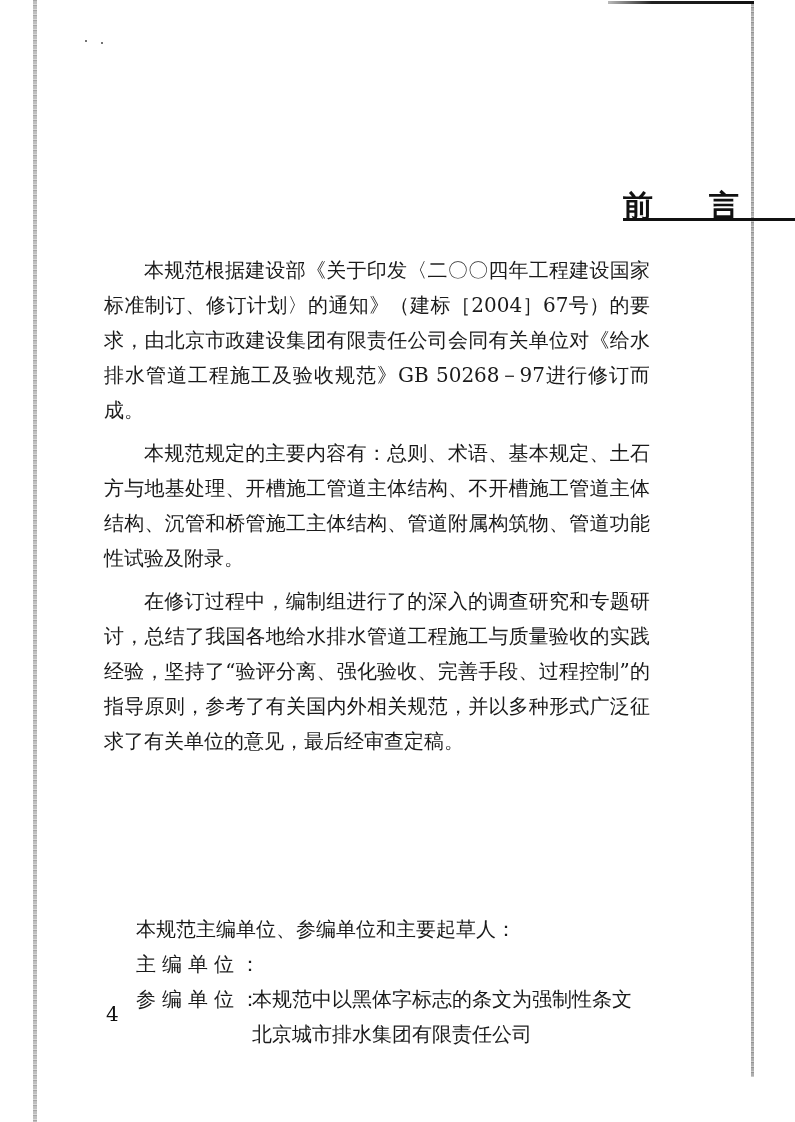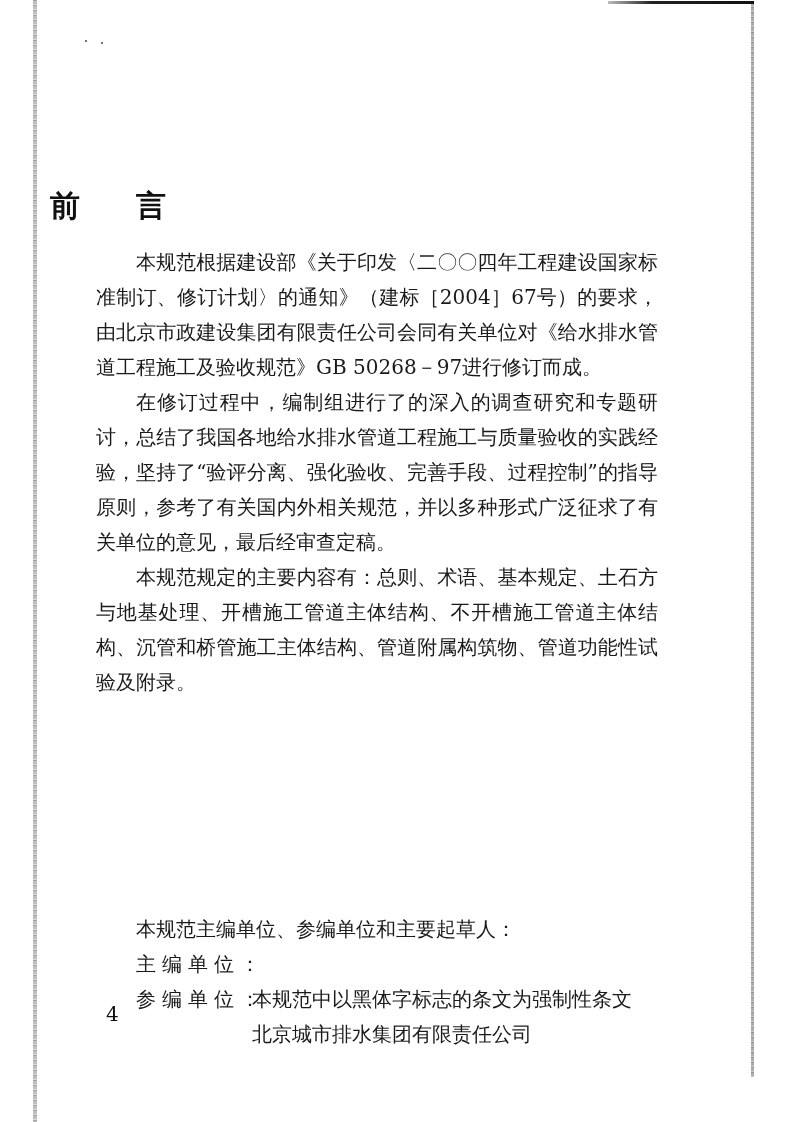--- a/index.html
+++ b/index.html
@@ -16,29 +16,30 @@
       position: absolute; left: 751px; top: 2px; width: 3px; height: 1075px;
       background: repeating-linear-gradient(180deg, #666 0px, #aaa 2px, #888 3px, #ccc 5px);
       opacity: 0.8;
     }
     .edge-top {
       position: absolute; left: 608px; top: 1px; width: 146px; height: 3px;
       background: linear-gradient(90deg, #bbb 0%, #222 30%, #111 100%);
     }
     .speck { position: absolute; width: 2px; height: 2px; background: #444; border-radius: 1px; }
     .title {
-      position: absolute; top: 166px; left: 0; width: 795px; text-align: left;
+      position: absolute; top: 166px; left: 0; width: 795px; text-align: right;
       font-size: 30px; font-weight: bold; letter-spacing: 56px; padding-left: 50px; box-sizing: border-box;
       color: #111;
+      text-decoration: underline;
     }
     .body-text {
       position: absolute; top: 245px; left: 96px; width: 562px;
       font-size: 20px; line-height: 35px; text-align: justify;
     }
-    .para { margin: 0; text-indent: 40px; }
+    .para { margin: 8px; text-indent: 40px; }
     .credits { position: absolute; top: 912px; left: 136px; font-size: 20px; line-height: 35px; }
     .credit-row { display: flex; }
     .credit-label { width: 116px; letter-spacing: 6px; white-space: nowrap; }
     .credit-sub { padding-left: 116px; }
     .page-number {
       position: absolute; top: 1002px; left: 106px; font-size: 20px; color: #111;
     }
   </style>
 </head>
 <body>
@@ -46,22 +47,22 @@
 <div class="edge-left"></div>
 <div class="edge-right"></div>
 <div class="edge-top"></div>
 <div class="speck" style="left:85px;top:40px;"></div>
 <div class="speck" style="left:101px;top:42px;"></div>
 
 <h1 class="title">前言</h1>
 
 <div class="body-text">
   <p class="para">本规范根据建设部《关于印发〈二〇〇四年工程建设国家标准制订、修订计划〉的通知》（建标［2004］67号）的要求，由北京市政建设集团有限责任公司会同有关单位对《给水排水管道工程施工及验收规范》GB 50268－97进行修订而成。</p>
+  <p class="para">本规范规定的主要内容有：总则、术语、基本规定、土石方与地基处理、开槽施工管道主体结构、不开槽施工管道主体结构、沉管和桥管施工主体结构、管道附属构筑物、管道功能性试验及附录。</p>
   <p class="para">在修订过程中，编制组进行了的深入的调查研究和专题研讨，总结了我国各地给水排水管道工程施工与质量验收的实践经验，坚持了“验评分离、强化验收、完善手段、过程控制”的指导原则，参考了有关国内外相关规范，并以多种形式广泛征求了有关单位的意见，最后经审查定稿。</p>
-  <p class="para">本规范规定的主要内容有：总则、术语、基本规定、土石方与地基处理、开槽施工管道主体结构、不开槽施工管道主体结构、沉管和桥管施工主体结构、管道附属构筑物、管道功能性试验及附录。</p>
 </div>
 
 <div class="credits">
   <div>本规范主编单位、参编单位和主要起草人：</div>
   <div class="credit-row">
     <span class="credit-label">主编单位：</span>
   </div>
   <div class="credit-row">
     <span class="credit-label">参编单位：</span>
     <span>本规范中以黑体字标志的条文为强制性条文</span>

